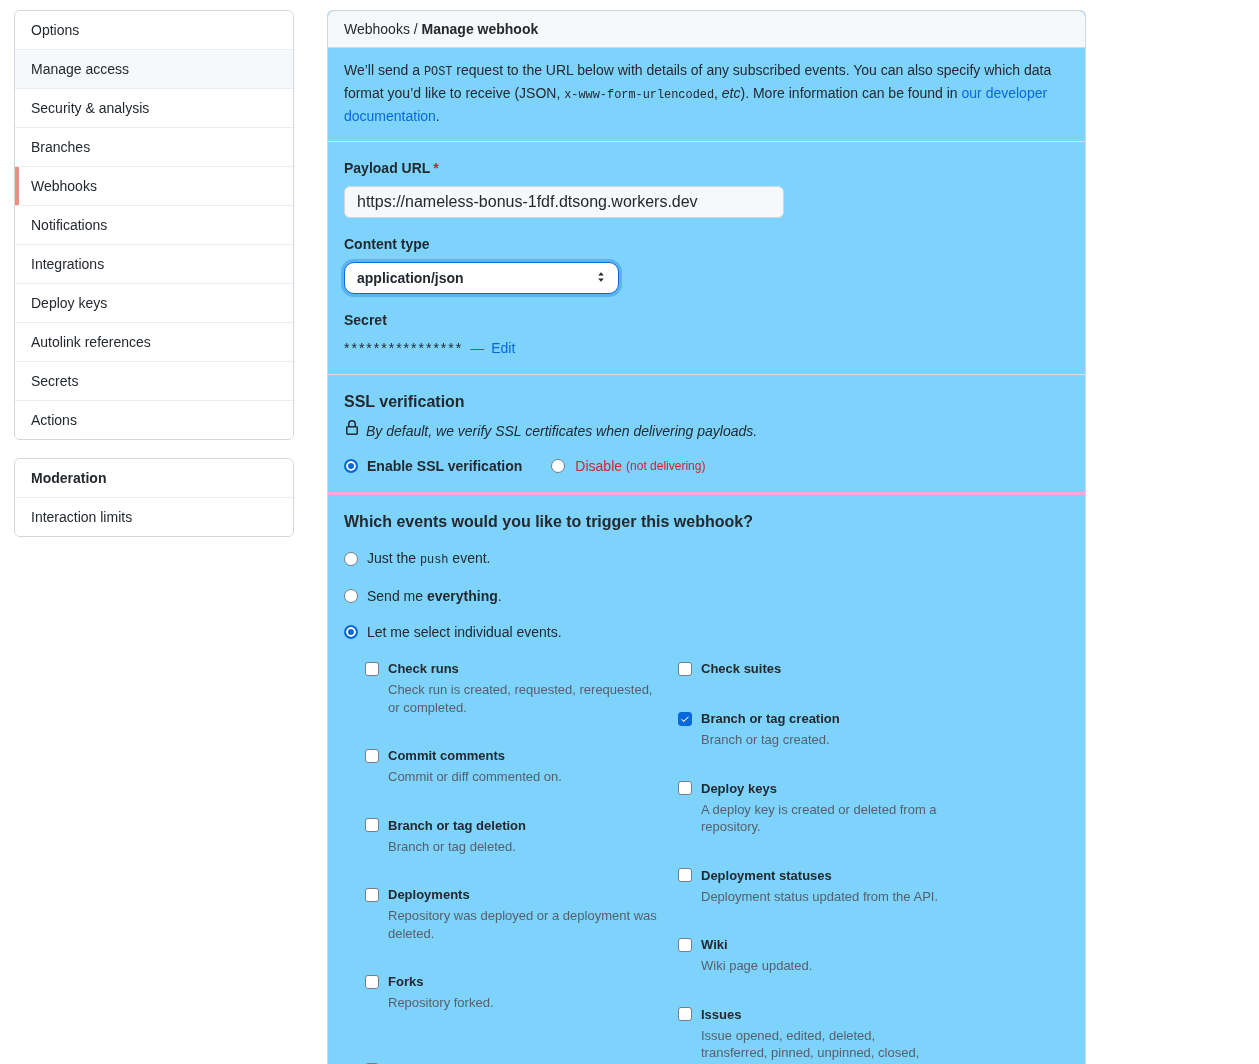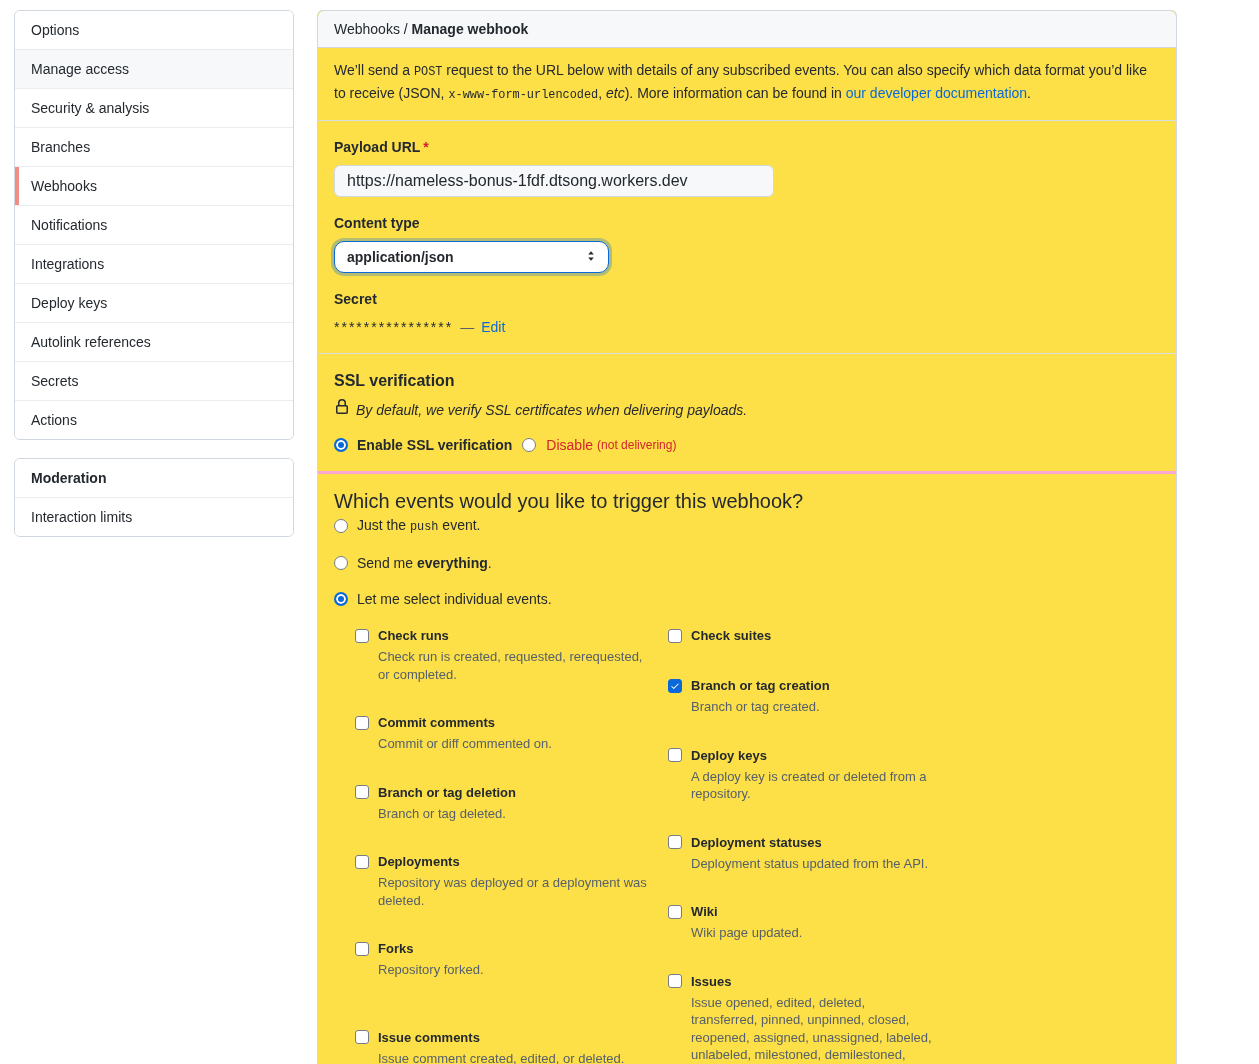--- a/index.html
+++ b/index.html
@@ -29,25 +29,25 @@
     position: relative;
     background: #fff;
   }
   .nav-item + .nav-item { border-top: 1px solid #e8edf2; }
   .nav-item.gray-bg { background: #f6f8fa; }
   .nav-item.current { box-shadow: inset 4px 0 0 #ee8e85; }
   .nav-header { font-weight: 700; cursor: default; }
 
   
   .main {
-    position: absolute; left: 317px; top: 10px; width: 860px; height: 1054px;
+    position: absolute; left: 327px; top: 10px; width: 759px; height: 1054px;
     border: 1px solid #d0d7de;
     border-bottom: none;
     border-radius: 6px 6px 0 0;
-    background: #fde047;
+    background: #7dd3fc;
     overflow: hidden;
   }
   .panel-header {
     background: #f6f8fa;
     border-bottom: 1px solid #d0d7de;
     padding: 8px 16px;
     line-height: 20px;
     border-radius: 6px 6px 0 0;
   }
   .panel-header .current-crumb { font-weight: 700; }
@@ -86,39 +86,39 @@
   }
   .secret-line { display: flex; align-items: center; gap: 7px; line-height: 20px; }
   .masked { letter-spacing: 2px; color: #24292f; }
   .dash { color: #57606a; }
 
   .ssl-section { padding: 16px; border-bottom: 3px solid #f9a8d4; }
   .section-heading { font-size: 16px; font-weight: 700; line-height: 22px; }
   .ssl-note { display: flex; align-items: center; gap: 6px; margin-top: 7px; line-height: 20px; font-style: italic; }
   .ssl-note svg { flex: 0 0 auto; }
   .radio-row { display: flex; align-items: center; margin-top: 15px; }
-  .radio-group-inline { display: flex; align-items: center; gap: 10px; }
+  .radio-group-inline { display: flex; align-items: center; gap: 29px; }
 
   .radio {
     width: 14px; height: 14px; border-radius: 50%;
     border: 1px solid #767d86; background: #fff;
     flex: 0 0 auto; cursor: pointer;
   }
   .radio.checked {
     border: 2px solid #0969da;
     background: #0969da;
     box-shadow: inset 0 0 0 2px #ffffff;
   }
   .radio-label { margin-left: 9px; line-height: 20px; }
   .bold { font-weight: 700; }
   .danger { color: #d1242f; margin-left: 10px; }
   .danger-small { color: #d1242f; font-size: 12px; margin-left: 4px; }
 
   .events-section { padding: 16px; }
-  .events-question { font-size: 20px; font-weight: 400; line-height: 22px; margin-bottom: 3px; }
+  .events-question { font-size: 16px; font-weight: 700; line-height: 22px; margin-bottom: 15px; }
   .event-radio { display: flex; align-items: center; margin-bottom: 16px; }
 
   .events-grid { display: flex; margin-left: 21px; margin-top: 14px; }
   .events-col-left { width: 313px; flex: 0 0 auto; }
   .events-col-right { width: 280px; flex: 0 0 auto; }
   .event-item { margin-bottom: 29px; }
   .event-title-row { display: flex; align-items: center; }
   .checkbox {
     width: 14px; height: 14px;
     border: 1px solid #767d86; border-radius: 3px;

